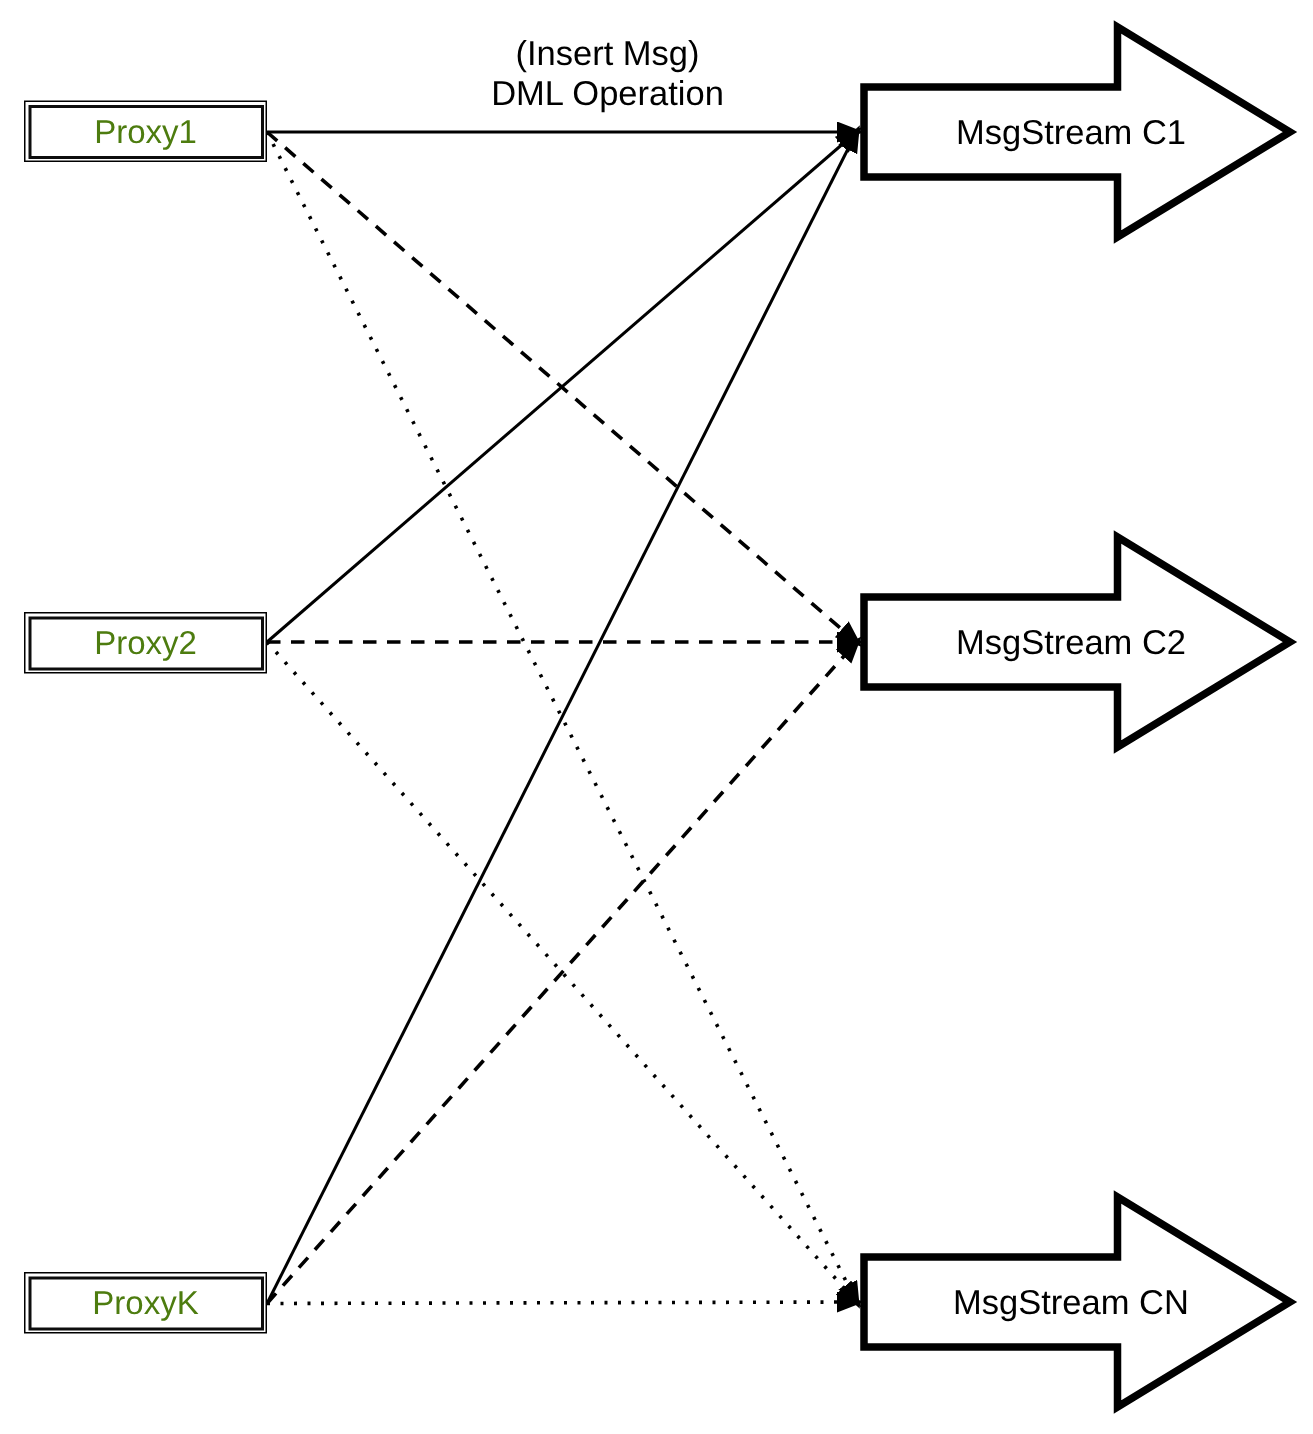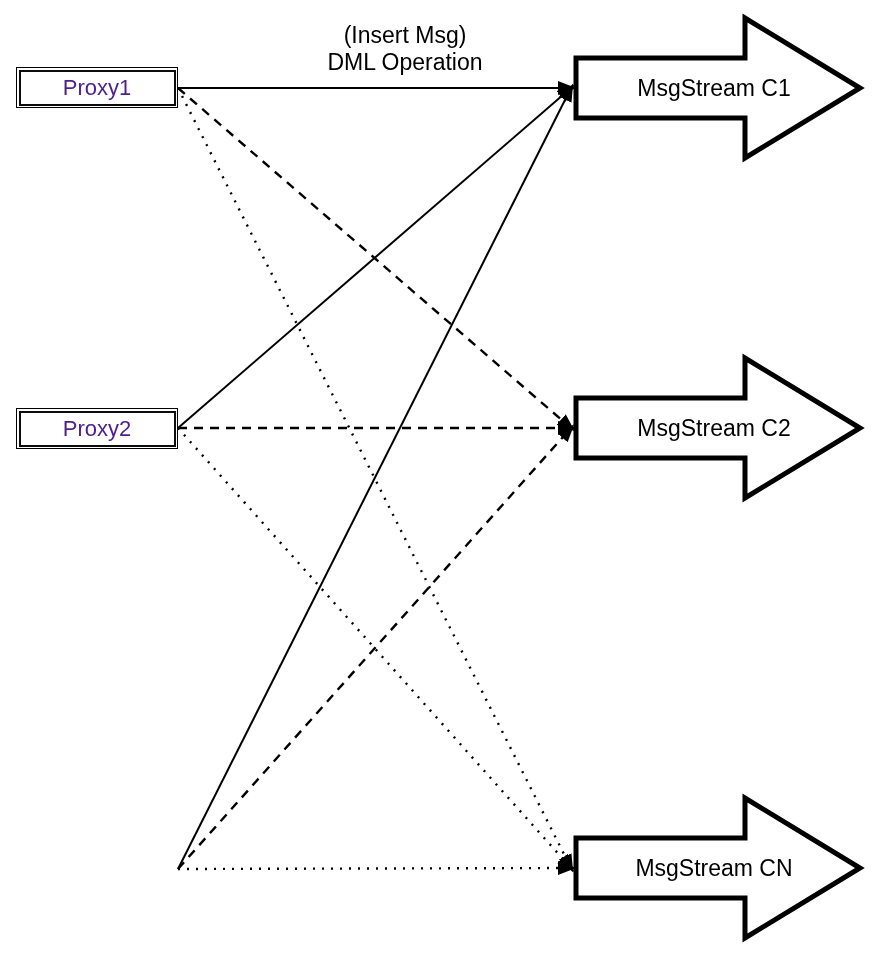--- a/index.html
+++ b/index.html
@@ -49,21 +49,21 @@
   }
   .proxy-inner {
     position: absolute;
     inset: 1.5px;
     border: 2.5px solid #0d0d0d;
     background: #ffffff;
     display: flex;
     align-items: center;
     justify-content: center;
     font-size: 22px;
-    color: #4c1d95;
+    color: #4d7c0f;
     white-space: nowrap;
   }
   .proxy-1 { top: 67px; }
   .proxy-2 { top: 408px; padding-left: 19px; }
   .proxy-k { top: 848px; }
   .caption {
     position: absolute;
     left: 405px;
     top: 22px;
     transform: translateX(-50%);
@@ -113,19 +113,22 @@
         <line x1="178" y1="869" x2="571" y2="868" class="edge edge-dotted" stroke="#000000" marker-end="url(#arrowhead)"></line>
       </g>
   </svg>
 
   <div class="proxy proxy-1">
     <div class="proxy-inner">Proxy1</div>
   </div>
   <div class="proxy proxy-2">
     <div class="proxy-inner">Proxy2</div>
   </div>
+  <div class="proxy proxy-k">
+    <div class="proxy-inner">ProxyK</div>
+  </div>
 
   <div class="caption">
     <div>(Insert Msg)</div>
     <div>DML Operation</div>
   </div>
 
 </div>
 
 </body></html>

